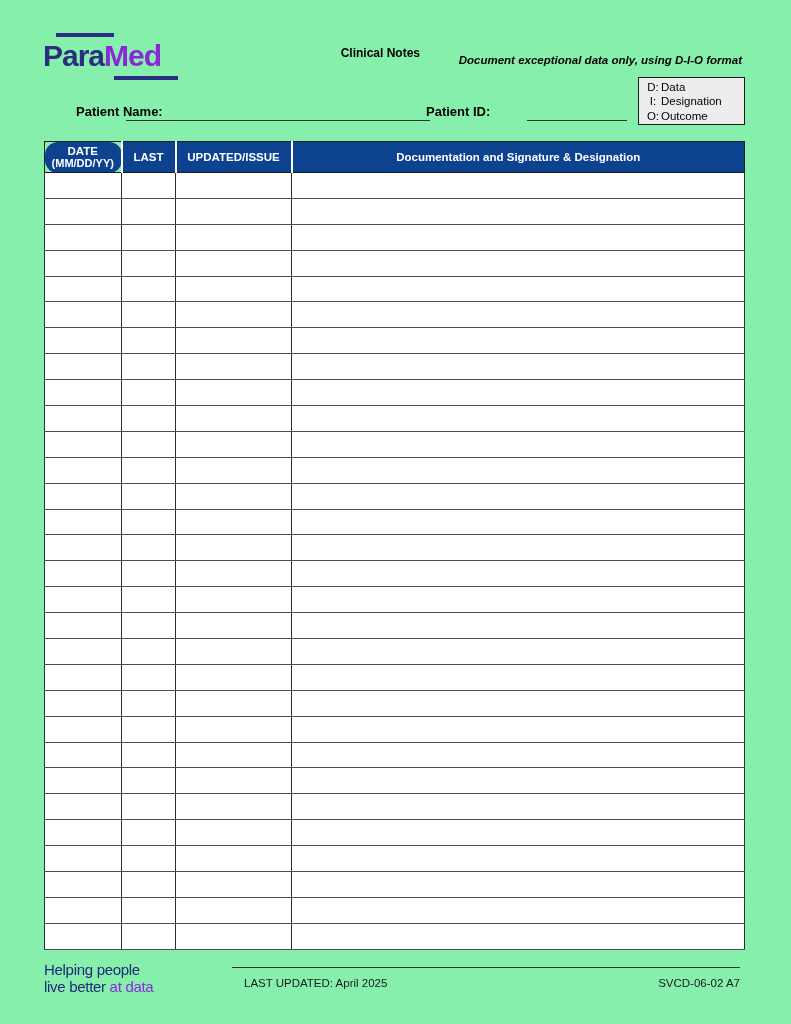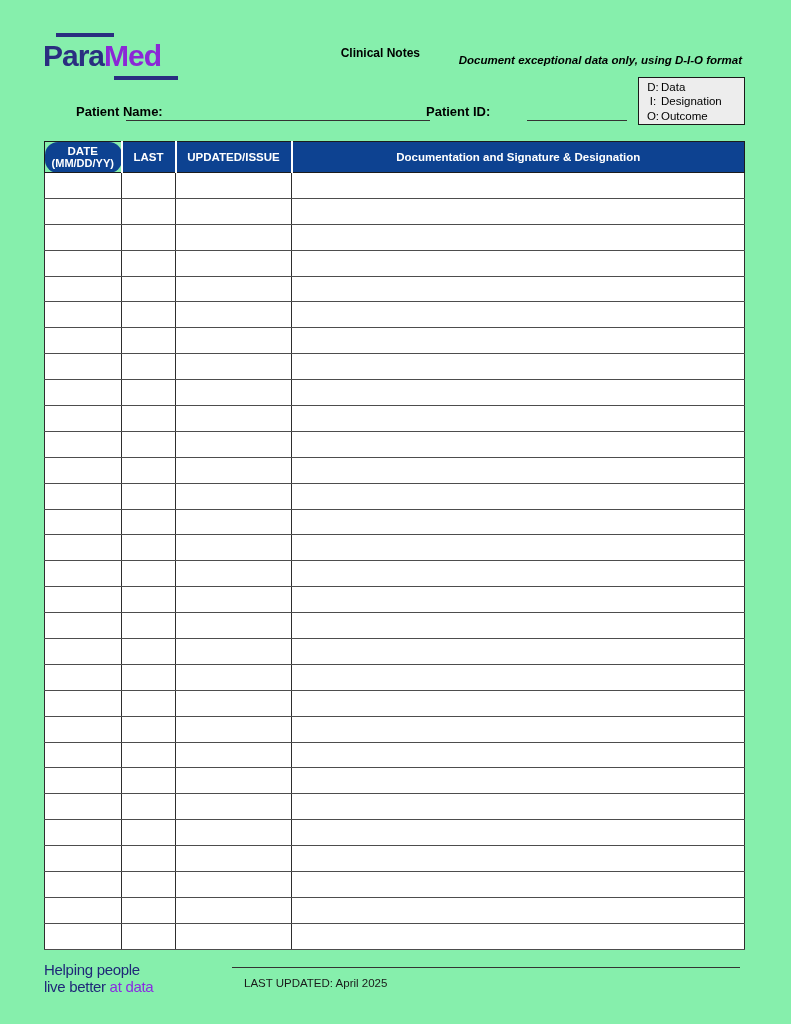--- a/index.html
+++ b/index.html
@@ -412,14 +412,15 @@
         </tr>
       </tbody>
   </table>
 
   <div class="tagline">
     <span>Helping people</span><br>
     <span>live better </span><span class="tagline-purple">at data</span>
   </div>
   <div class="footer-rule"></div>
   <div class="footer-updated">LAST UPDATED: April 2025</div>
+  <div class="footer-code">SVCD-06-02 A7</div>
 
 </div>
 
 </body></html>

